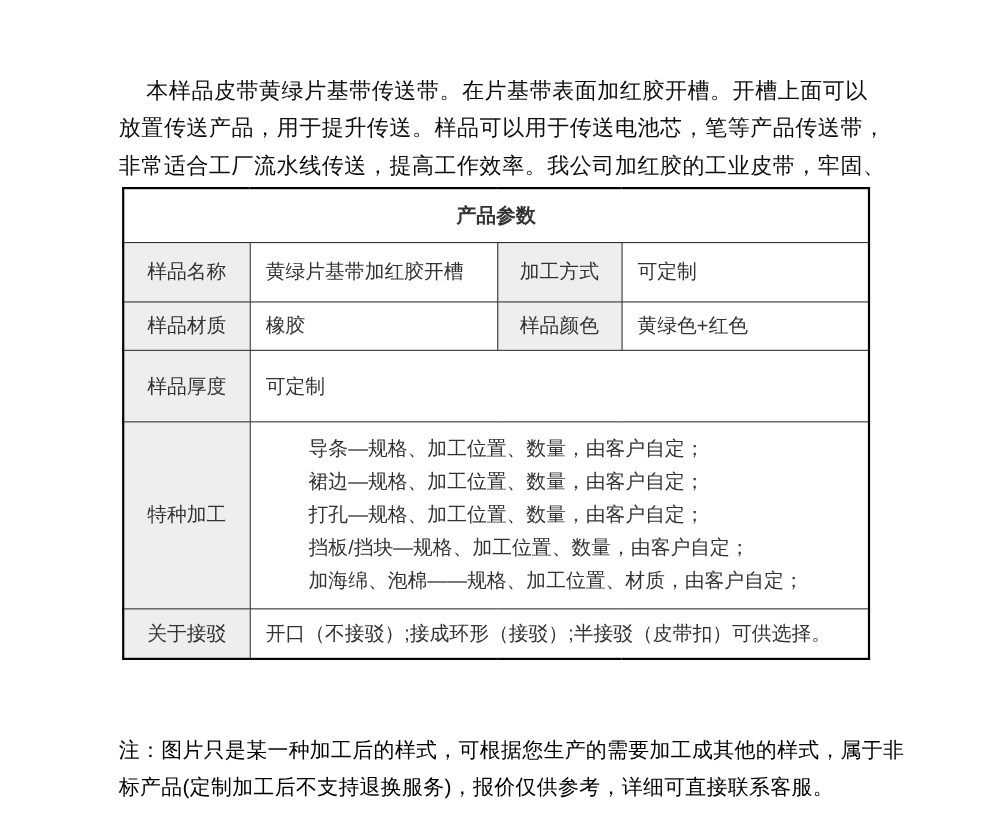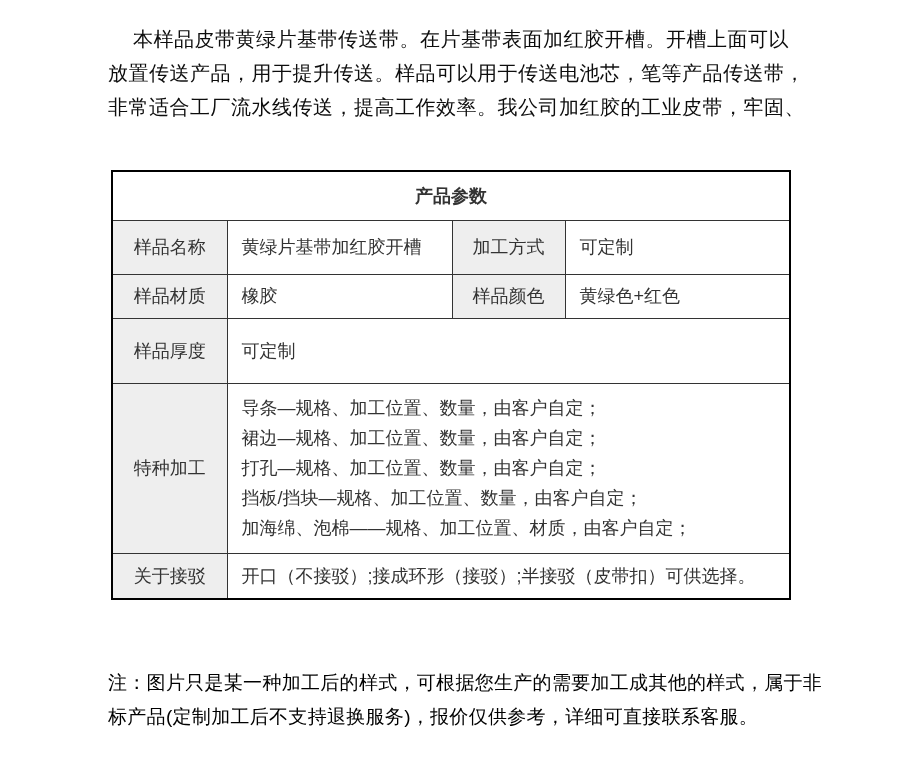--- a/index.html
+++ b/index.html
@@ -15,21 +15,21 @@
   .intro {
     position: absolute;
     left: 108px; top: 22px;
     width: 690px;
     font-size: 20px;
     line-height: 34px;
     color: #0d0d0d;
     letter-spacing: 0.5px;
   }
   .intro .line { white-space: nowrap; }
-  .intro .line.first { text-indent: 25px; }
+  .intro .line.first { text-indent: 25px; margin-top: 44px; }
 
   
   table.params {
     position: absolute;
     left: 111px; top: 170px;
     width: 678px;
     border-collapse: collapse;
     table-layout: fixed;
     color: #333333;
     border: 2px solid #000000;
@@ -67,20 +67,21 @@
   td.val {
     background: #ffffff;
     text-align: left;
     padding-left: 14px;
     padding-right: 6px;
   }
   td.val.multi { padding-top: 8px; padding-bottom: 8px; }
   .sp-line {
     line-height: 30px;
     white-space: nowrap;
+    margin-left: 39px;
   }
 
   
   .note {
     position: absolute;
     left: 108px; top: 666px;
     width: 700px;
     font-size: 19px;
     line-height: 34px;
     color: #000000;

